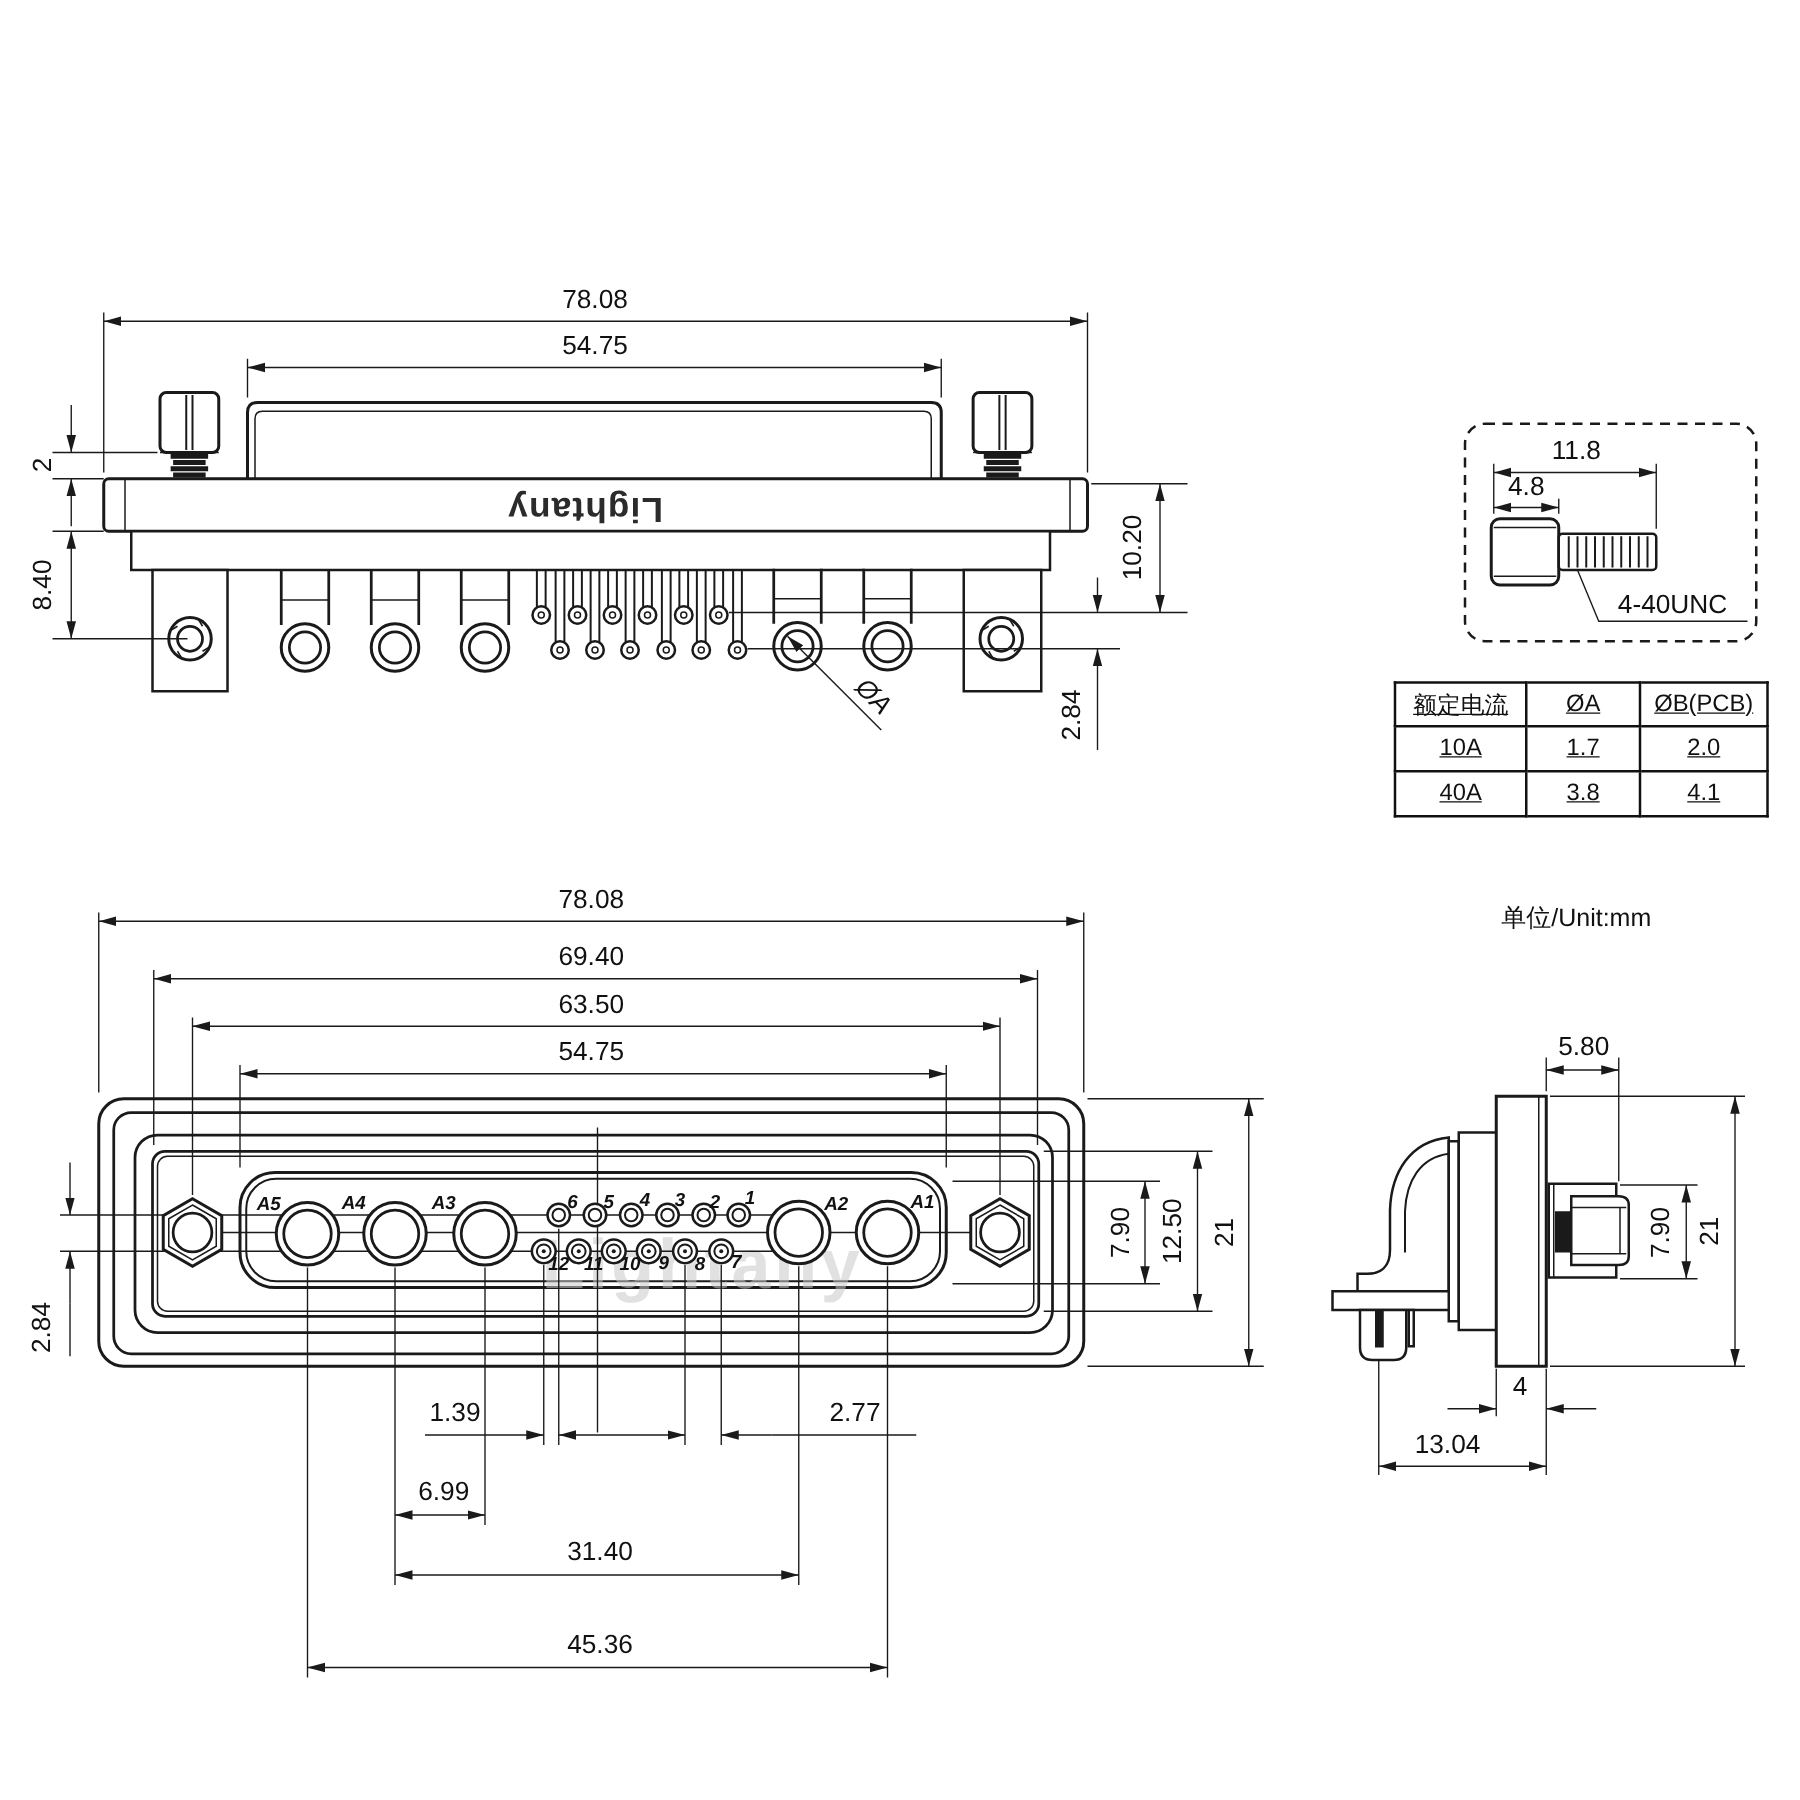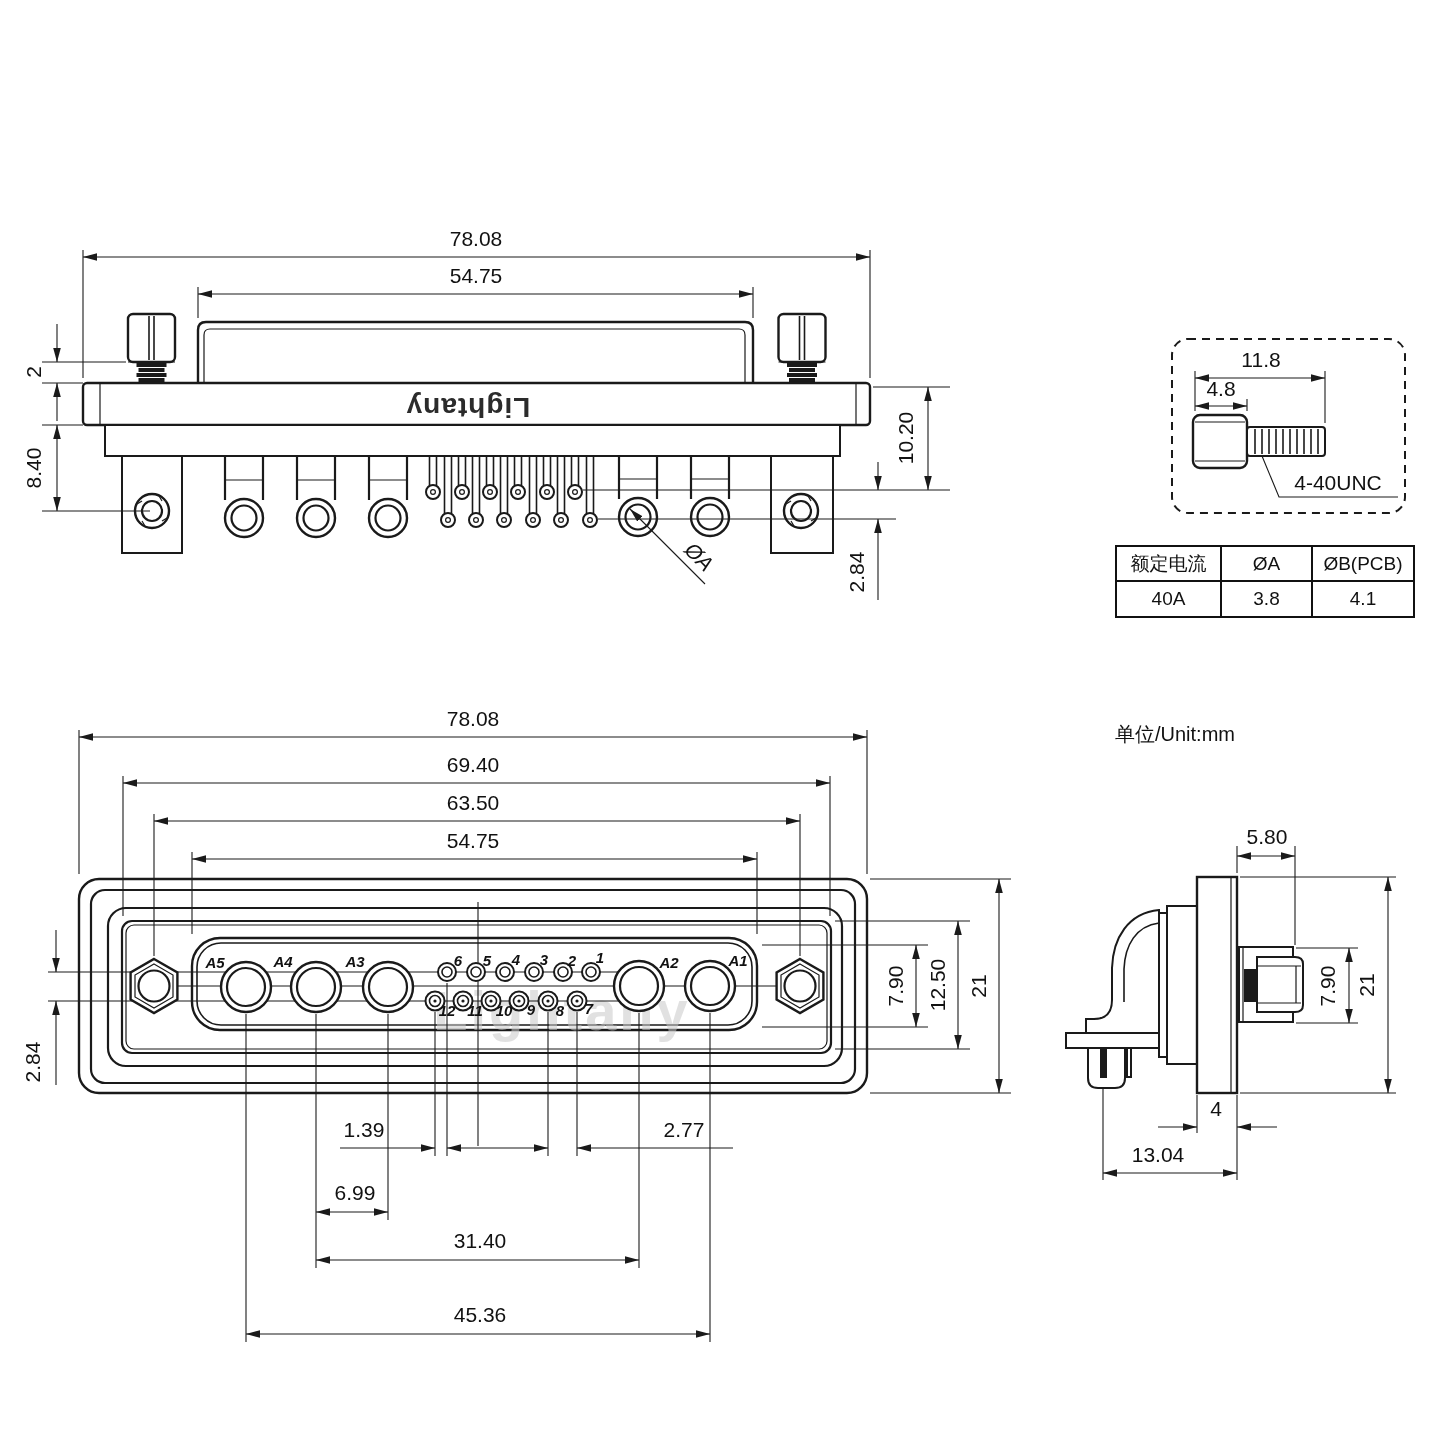--- a/index.html
+++ b/index.html
@@ -15,24 +15,24 @@
   .dim {fill:none;stroke:#1a1a1a;stroke-width:1.1;}
   .blk {fill:#1a1a1a;stroke:none;}
   .dt  {font-size:21px;fill:#111;text-anchor:middle;}
   .pl  {font-size:15px;font-weight:bold;font-style:italic;fill:#111;text-anchor:middle;}
   .cl  {font-size:15px;font-weight:bold;font-style:italic;fill:#111;text-anchor:middle;}
   .brand{font-size:28px;font-weight:600;letter-spacing:1px;fill:#2b2b2b;text-anchor:middle;}
   .wm  {font-size:56px;font-weight:bold;letter-spacing:3px;fill:#c9c9c9;opacity:.55;text-anchor:middle;}
   
   #spec-table{position:absolute;left:1115px;top:545px;border-collapse:collapse;table-layout:fixed;}
   #spec-table td{border:2px solid #111;text-align:center;vertical-align:middle;
-                 font-size:19px;color:#111;padding:0;height:34px;}
+                 font-size:19px;color:#111;padding:0;height:34px;text-decoration:underline;}
   #spec-table tr:first-child td{height:33px;}
   .c0{width:103px;} .c1{width:89px;} .c2{width:100px;}
-  #unit-note{position:absolute;left:1115px;top:721px;width:292px;text-align:left;
+  #unit-note{position:absolute;left:1115px;top:721px;width:292px;text-align:center;
              font-size:20px;color:#111;}
 </style>
 </head>
 <body>
 
 <div id="canvas">
 <svg width="1440" height="1440" viewBox="0 0 1440 1440">
   <defs>
     <marker id="arr" viewBox="0 0 14 10" refX="14" refY="5" markerWidth="14" markerHeight="10" orient="auto-start-reverse" markerUnits="userSpaceOnUse">
       <path d="M14,5 L0,1.2 L0,8.8 Z" fill="#1a1a1a"></path>
@@ -449,20 +449,25 @@
 </svg>
 
 <table id="spec-table">
   <tbody>
         <tr>
     <td class="c0">额定电流</td>
     <td class="c1">ØA</td>
     <td class="c2">ØB(PCB)</td>
   </tr>
   <tr>
+    <td>10A</td>
+    <td>1.7</td>
+    <td>2.0</td>
+  </tr>
+  <tr>
     <td>40A</td>
     <td>3.8</td>
     <td>4.1</td>
   </tr>
 </tbody>
     </table>
 <div id="unit-note">单位/Unit:mm</div>
 </div>
 
 </body></html>

